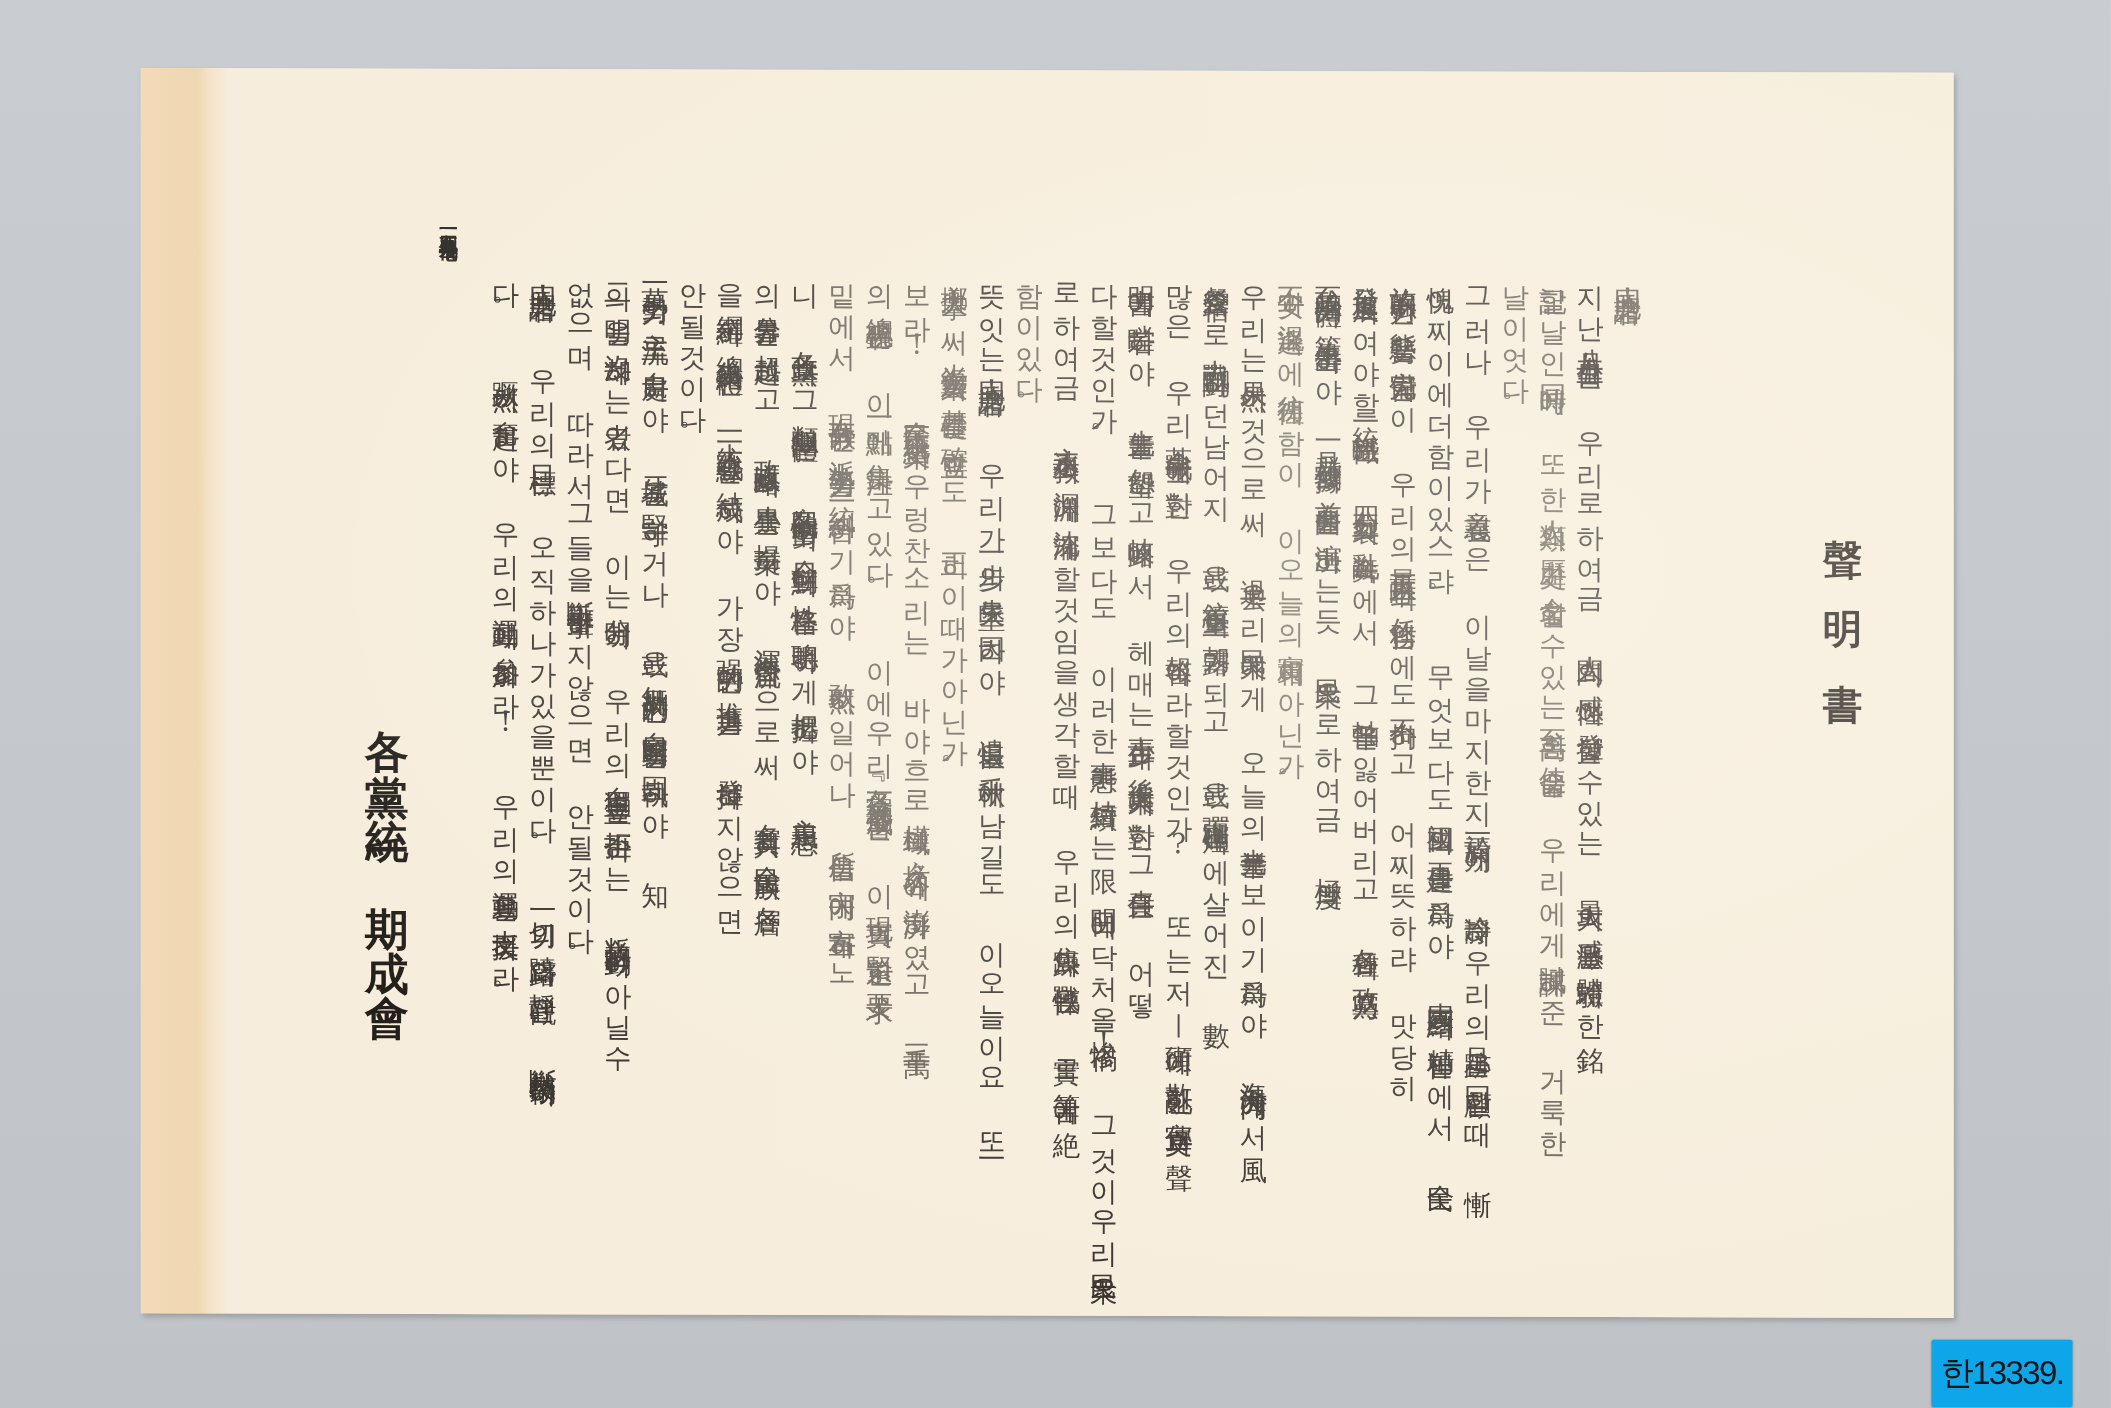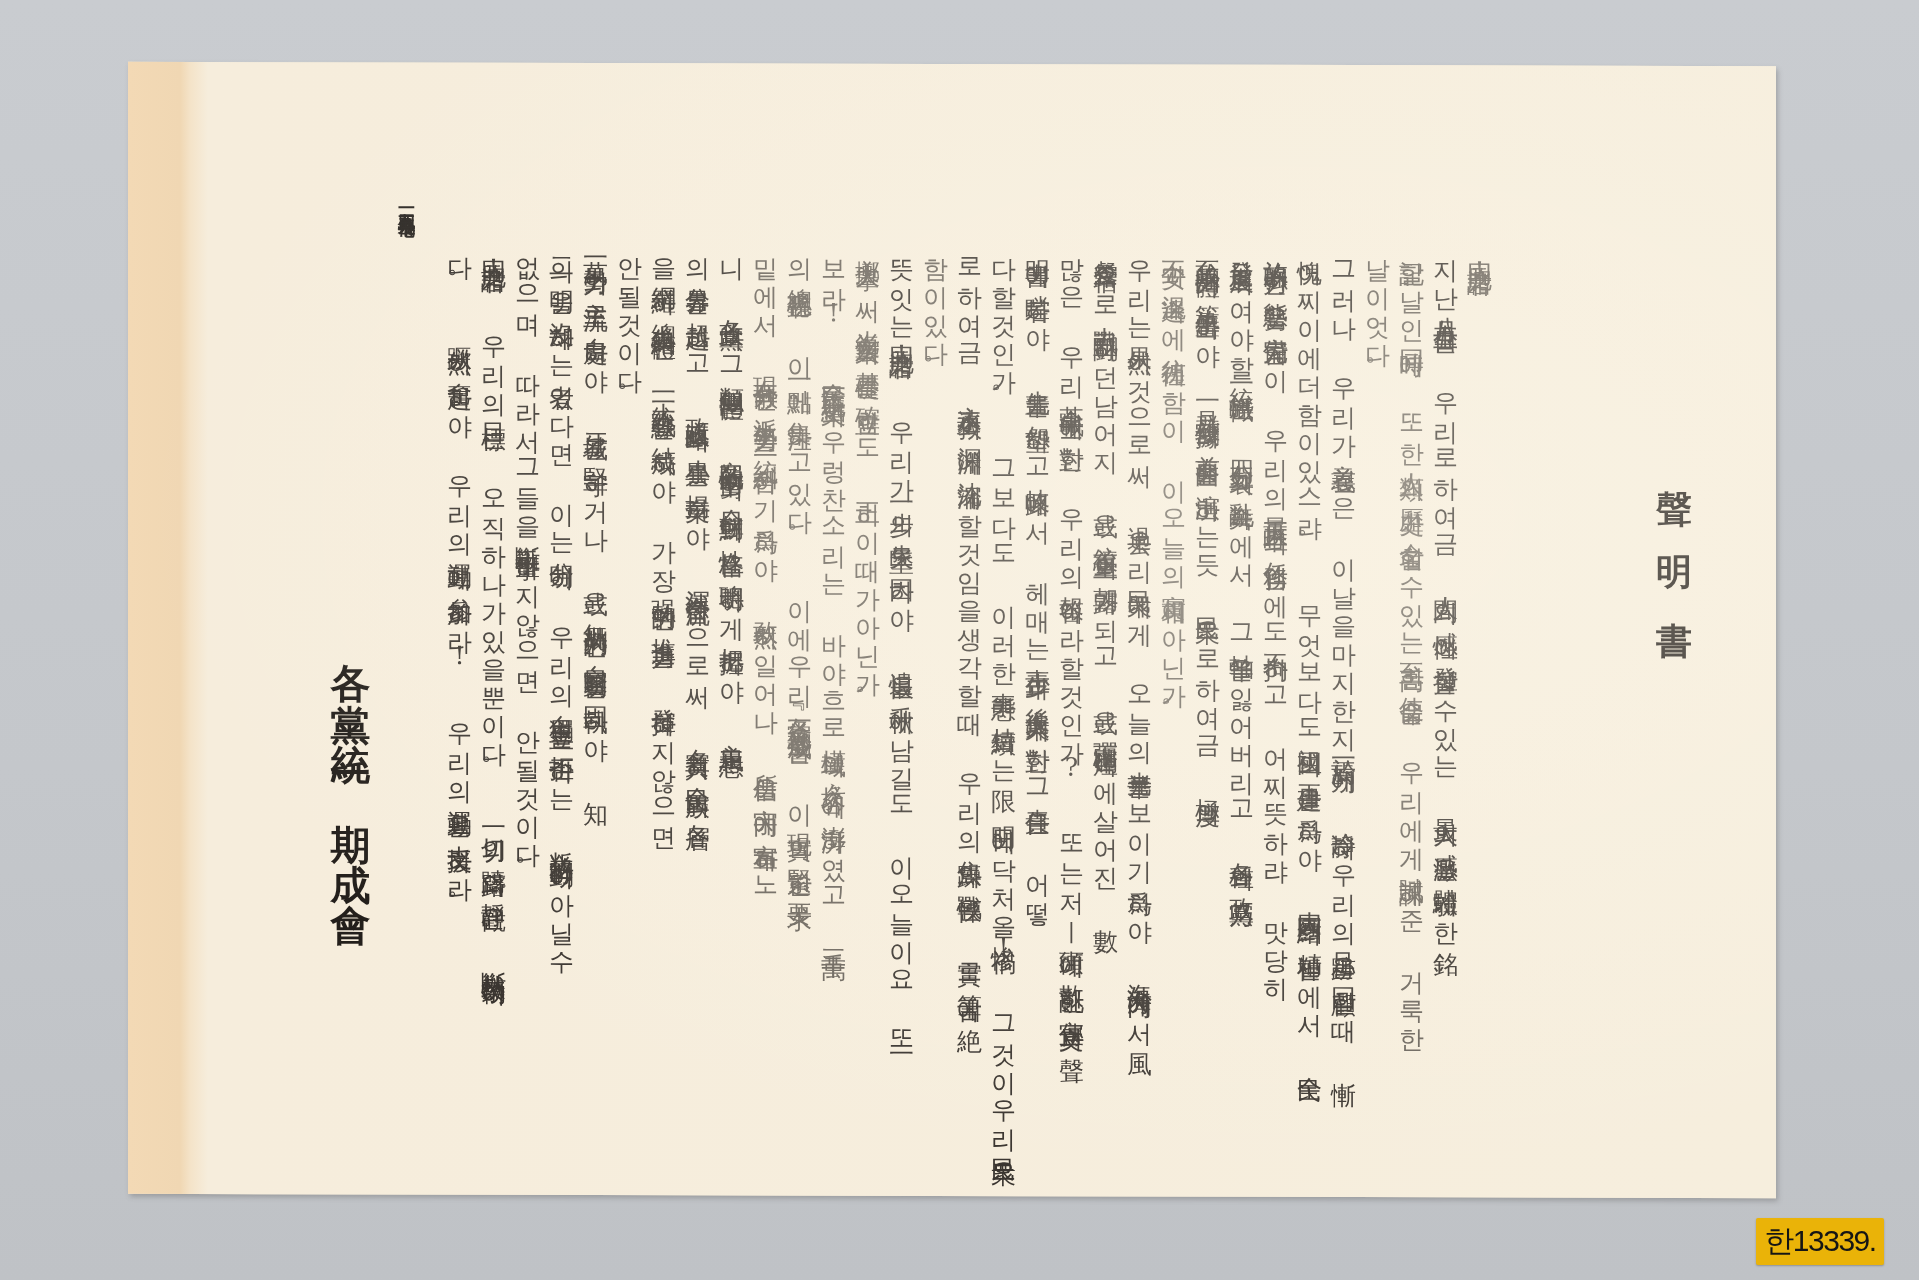--- a/index.html
+++ b/index.html
@@ -37,22 +37,22 @@
     position: absolute; left: 396px; top: 200px;
     writing-mode: vertical-rl; text-orientation: upright;
     font-size: 17px; letter-spacing: 1px; color: #2e2a26; font-weight: bold;
   }
   .sig {
     position: absolute; left: 324px; top: 634px;
     writing-mode: vertical-rl; text-orientation: upright;
     font-size: 40px; letter-spacing: 40px; color: #231f1b; font-weight: bold;
   }
   .label {
-    position: absolute; left: 1756px; top: 1218px; width: 128px; height: 47px;
-    background: #eab308; border-radius: 2px;
+    position: absolute; left: 1756px; top: 1218px; width: 128px; height: 61px;
+    background: #0ea5e9; border-radius: 2px;
     box-shadow: 0 1px 2px rgba(0,0,0,0.25);
     display: flex; align-items: center; justify-content: center;
     font-family: "Liberation Sans", "DejaVu Sans", sans-serif;
     font-size: 30px; color: #151515; letter-spacing: -1.5px;
   }
 </style>
 </head>
 <body>
 
 <div class="paper">

